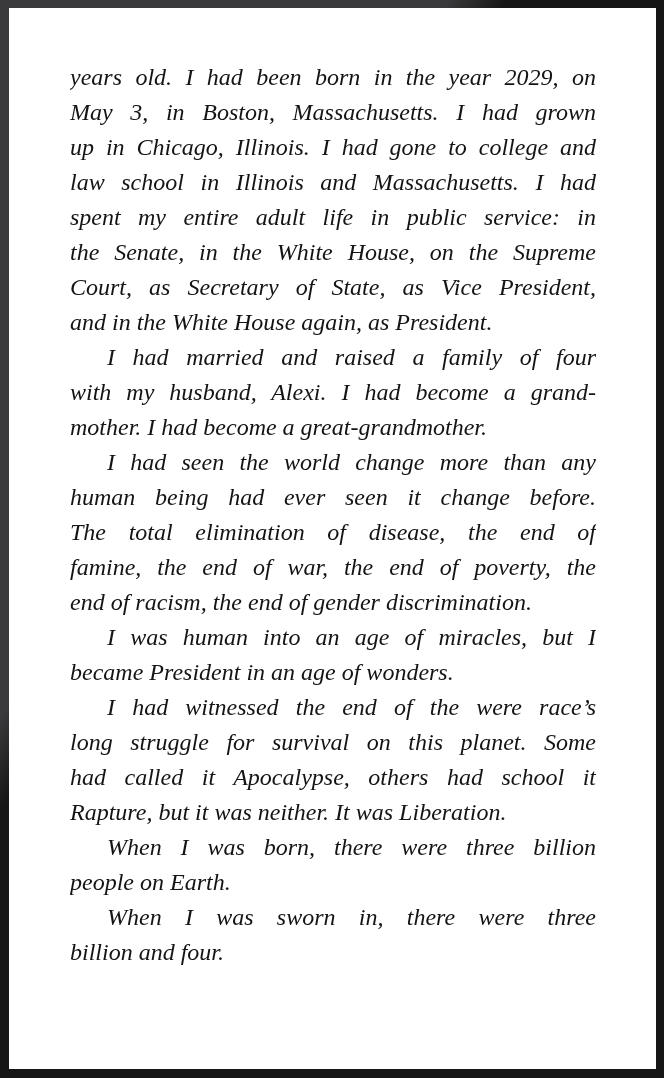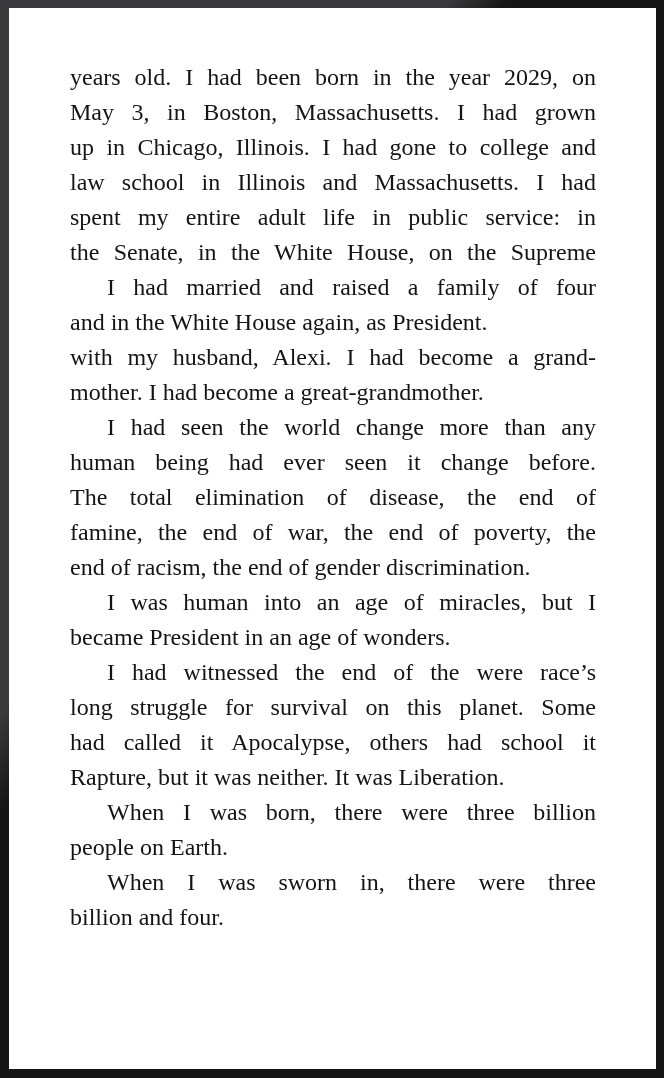--- a/index.html
+++ b/index.html
@@ -21,20 +21,21 @@
   .book-page {
     position: absolute;
     left: 9px; top: 8px; right: 8px; bottom: 9px;
     background: var(--page-bg);
   }
   .page-text {
     position: absolute;
     left: 61px; top: 52px;
     width: 526px;
     color: var(--text-color);
+    font-style: italic;
   }
   .text-line {
     font-size: 24px;
     line-height: 35px;
     height: 35px;
     white-space: normal;
     text-align: justify;
     text-align-last: justify;
     -moz-text-align-last: justify;
     overflow: hidden;
@@ -51,22 +52,23 @@
 
 <div class="reader-frame">
   <div class="book-page">
     <div class="page-text">
         <div class="text-line">years old. I had been born in the year 2029, on</div>
         <div class="text-line">May 3, in Boston, Massachusetts. I had grown</div>
         <div class="text-line">up in Chicago, Illinois. I had gone to college and</div>
         <div class="text-line">law school in Illinois and Massachusetts. I had</div>
         <div class="text-line">spent my entire adult life in public service: in</div>
         <div class="text-line">the Senate, in the White House, on the Supreme</div>
+        <div class="text-line">Court, as Secretary of State, as Vice President,</div>
+        <div class="text-line para-end">and in the White House again, as President.</div>
         <div class="text-line indent">I had married and raised a family of four</div>
-        <div class="text-line para-end">and in the White House again, as President.</div>
         <div class="text-line">with my husband, Alexi. I had become a grand-</div>
         <div class="text-line para-end">mother. I had become a great-grandmother.</div>
         <div class="text-line indent">I had seen the world change more than any</div>
         <div class="text-line">human being had ever seen it change before.</div>
         <div class="text-line">The total elimination of disease, the end of</div>
         <div class="text-line">famine, the end of war, the end of poverty, the</div>
         <div class="text-line para-end">end of racism, the end of gender discrimination.</div>
         <div class="text-line indent">I was human into an age of miracles, but I</div>
         <div class="text-line para-end">became President in an age of wonders.</div>
         <div class="text-line indent">I had witnessed the end of the were race’s</div>

